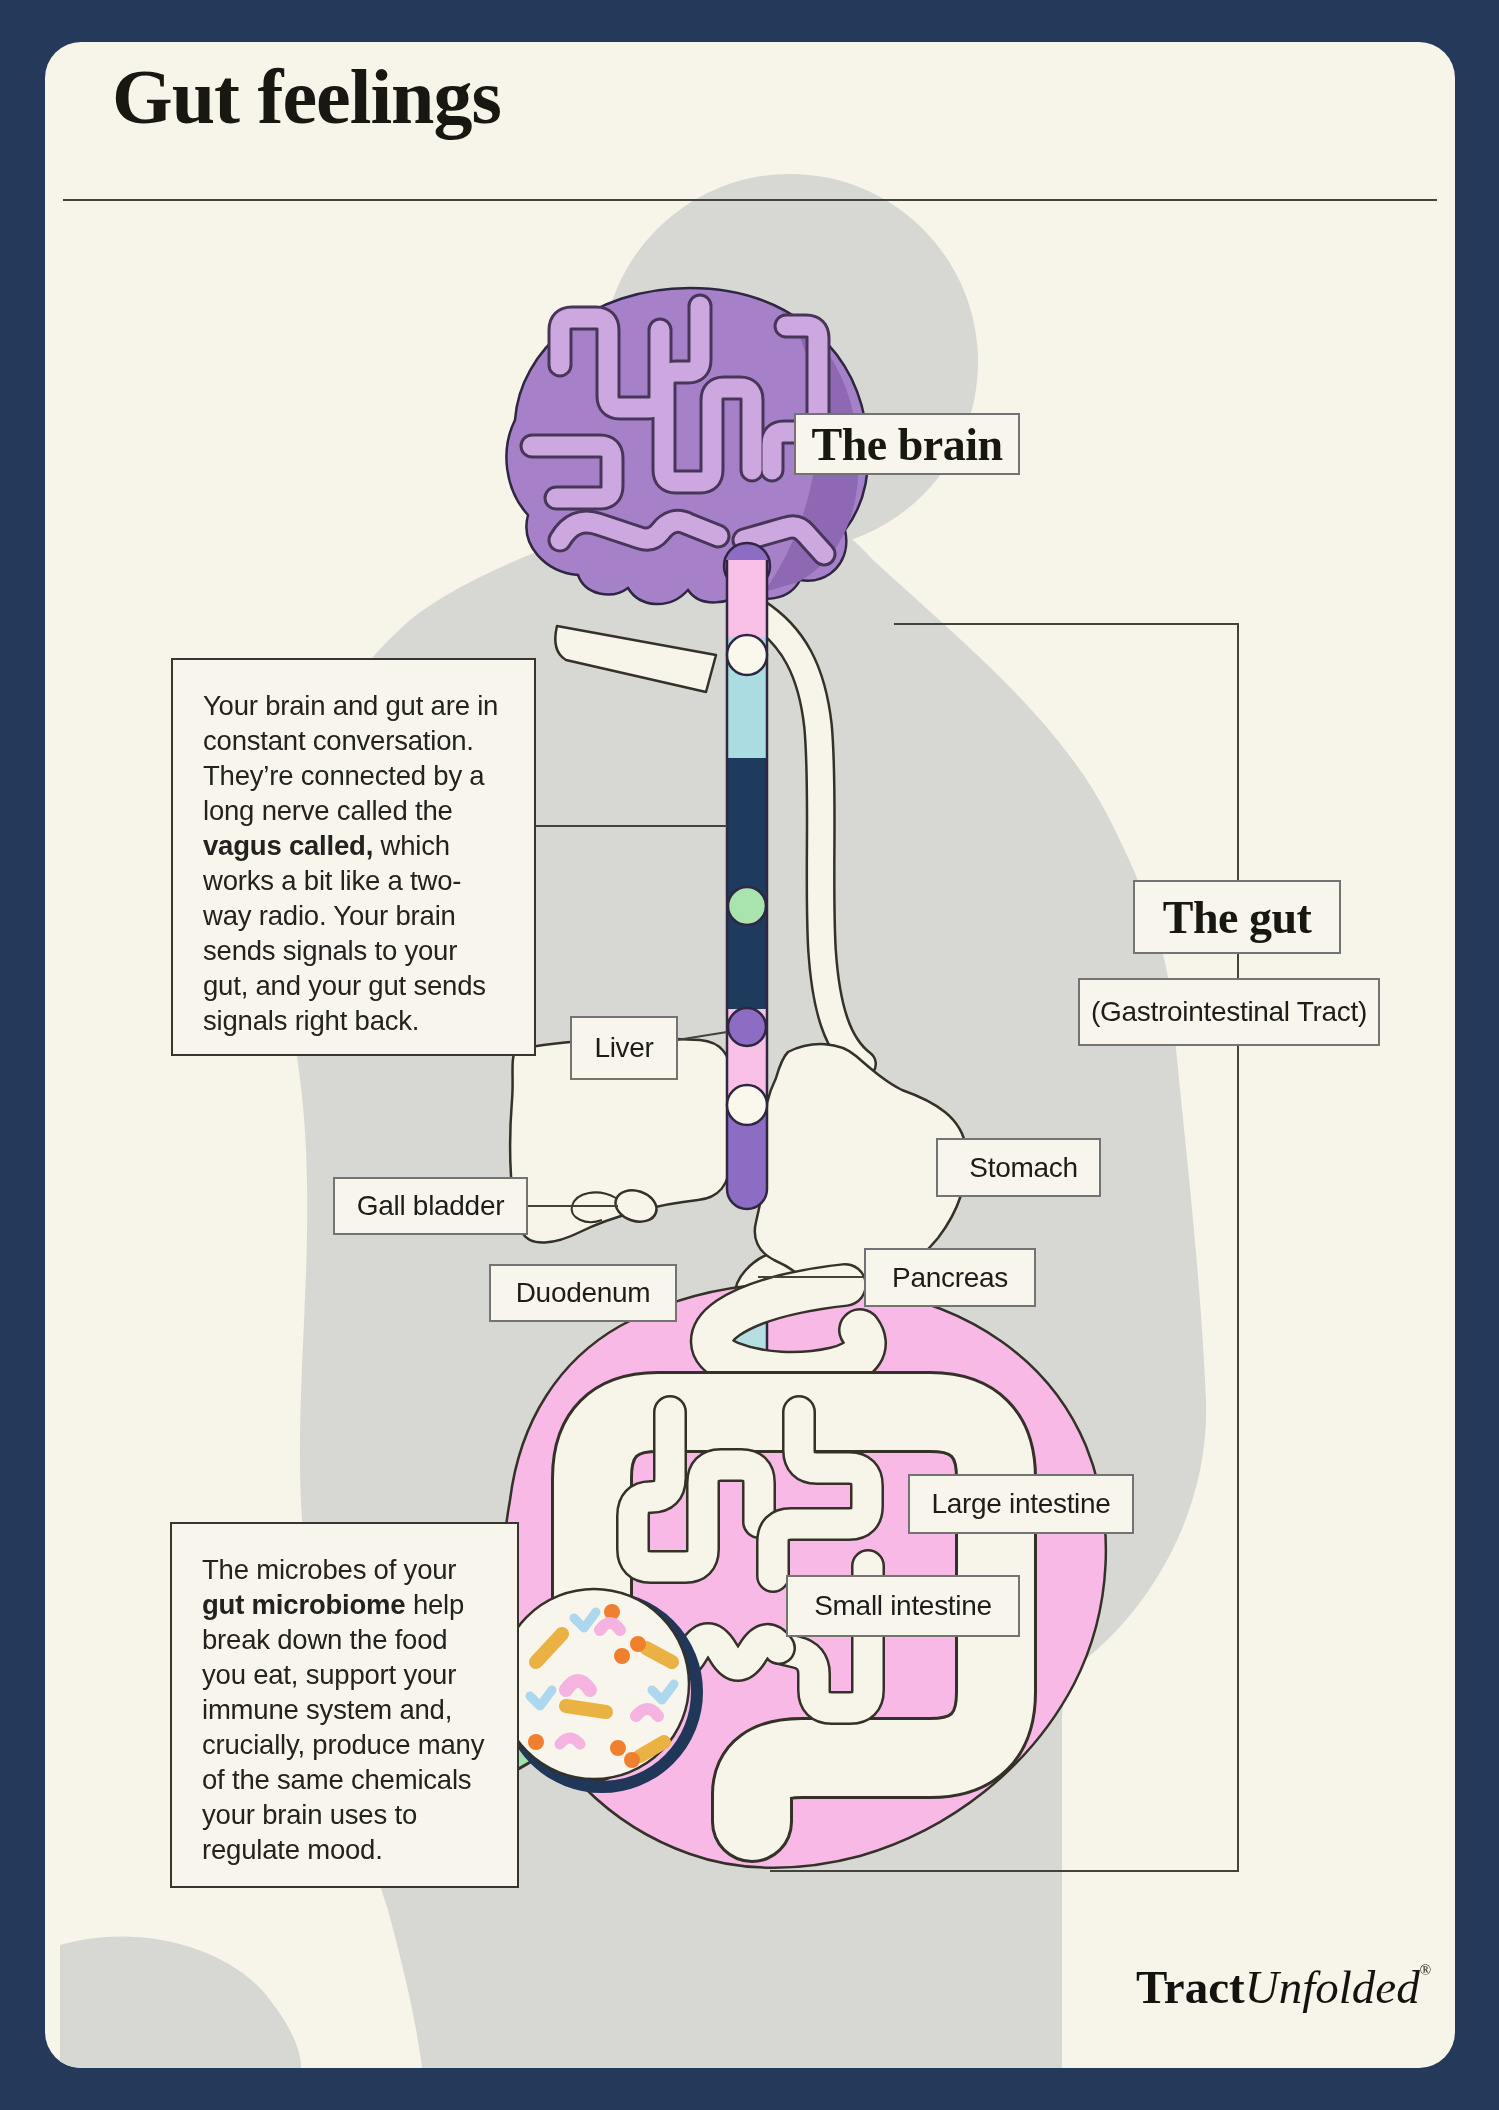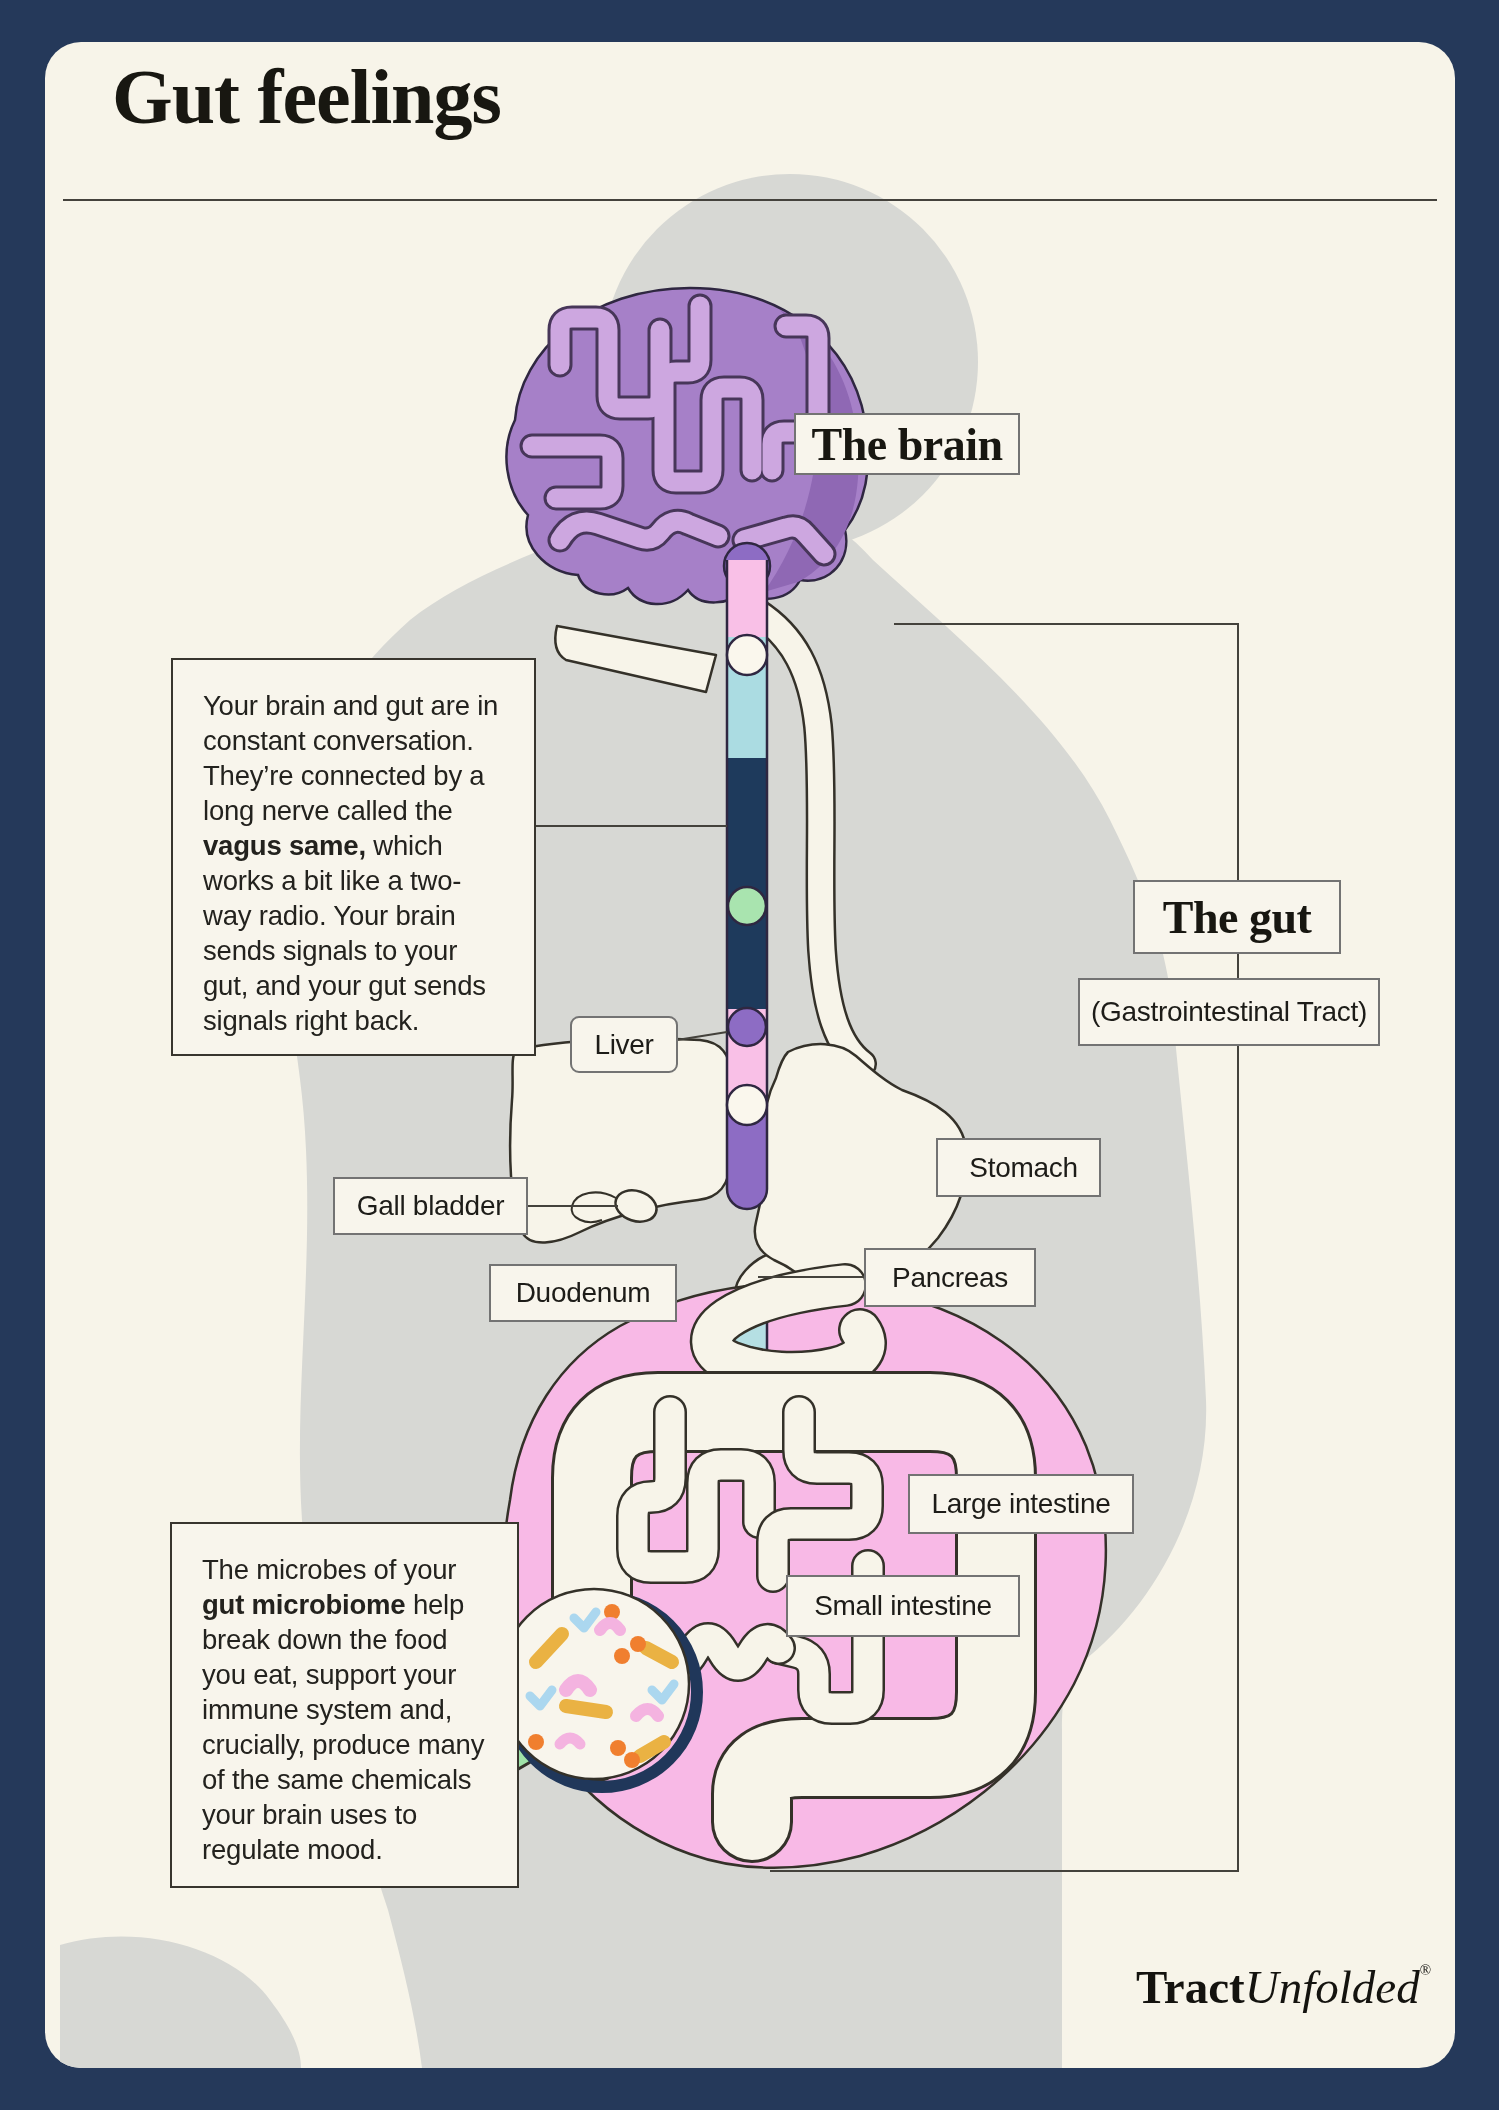--- a/index.html
+++ b/index.html
@@ -198,21 +198,21 @@
   <div class="tag tag-serif" style="left:794px;top:413px;width:226px;height:62px;">
     <span>The brain</span>
   </div>
   <div class="tag tag-serif" style="left:1133px;top:880px;width:208px;height:74px;">
     <span>The gut</span>
   </div>
   <div class="tag tag-sans" style="left:1078px;top:978px;width:302px;height:68px;">
     <span>(Gastrointestinal Tract)</span>
   </div>
 
-  <div class="tag tag-sans" style="left:570px;top:1016px;width:108px;height:57px;border-radius:9px;">
+  <div class="tag tag-sans" style="left:570px;top:1016px;width:108px;height:64px;">
     <span>Liver</span>
   </div>
   <div class="tag tag-sans" style="left:333px;top:1177px;width:195px;height:58px;">
     <span>Gall bladder</span>
   </div>
   <div class="tag tag-sans" style="left:489px;top:1264px;width:188px;height:58px;">
     <span>Duodenum</span>
   </div>
   <div class="tag tag-sans" style="left:936px;top:1138px;width:165px;height:59px;padding-left:10px;">
     <span>Stomach</span>
@@ -222,21 +222,21 @@
   </div>
   <div class="tag tag-sans" style="left:908px;top:1474px;width:226px;height:60px;">
     <span>Large intestine</span>
   </div>
   <div class="tag tag-sans" style="left:786px;top:1575px;width:234px;height:62px;">
     <span>Small intestine</span>
   </div>
 
   <div class="callout" style="left:171px;top:658px;width:365px;height:398px;">
     <div class="inner">
-      <span>Your brain and gut are in constant conversation. They’re connected by a long nerve called the </span><b>vagus same,</b><span> which works a bit like a two-way radio. Your brain sends signals to your gut, and your gut sends signals right back.</span>
+      <span>Your brain and gut are in constant conversation. They’re connected by a long nerve called the </span><b>vagus called,</b><span> which works a bit like a two-way radio. Your brain sends signals to your gut, and your gut sends signals right back.</span>
     </div>
   </div>
 
   <div class="callout" style="left:170px;top:1522px;width:349px;height:366px;">
     <div class="inner">
       <span>The microbes of your </span><b>gut microbiome</b><span> help break down the food you eat, support your immune system and, crucially, produce many of the same chemicals your brain uses to regulate mood.</span>
     </div>
   </div>
 
   <div class="logo"><span class="b">Tract</span><span class="i">Unfolded</span><span class="r">®</span></div>

